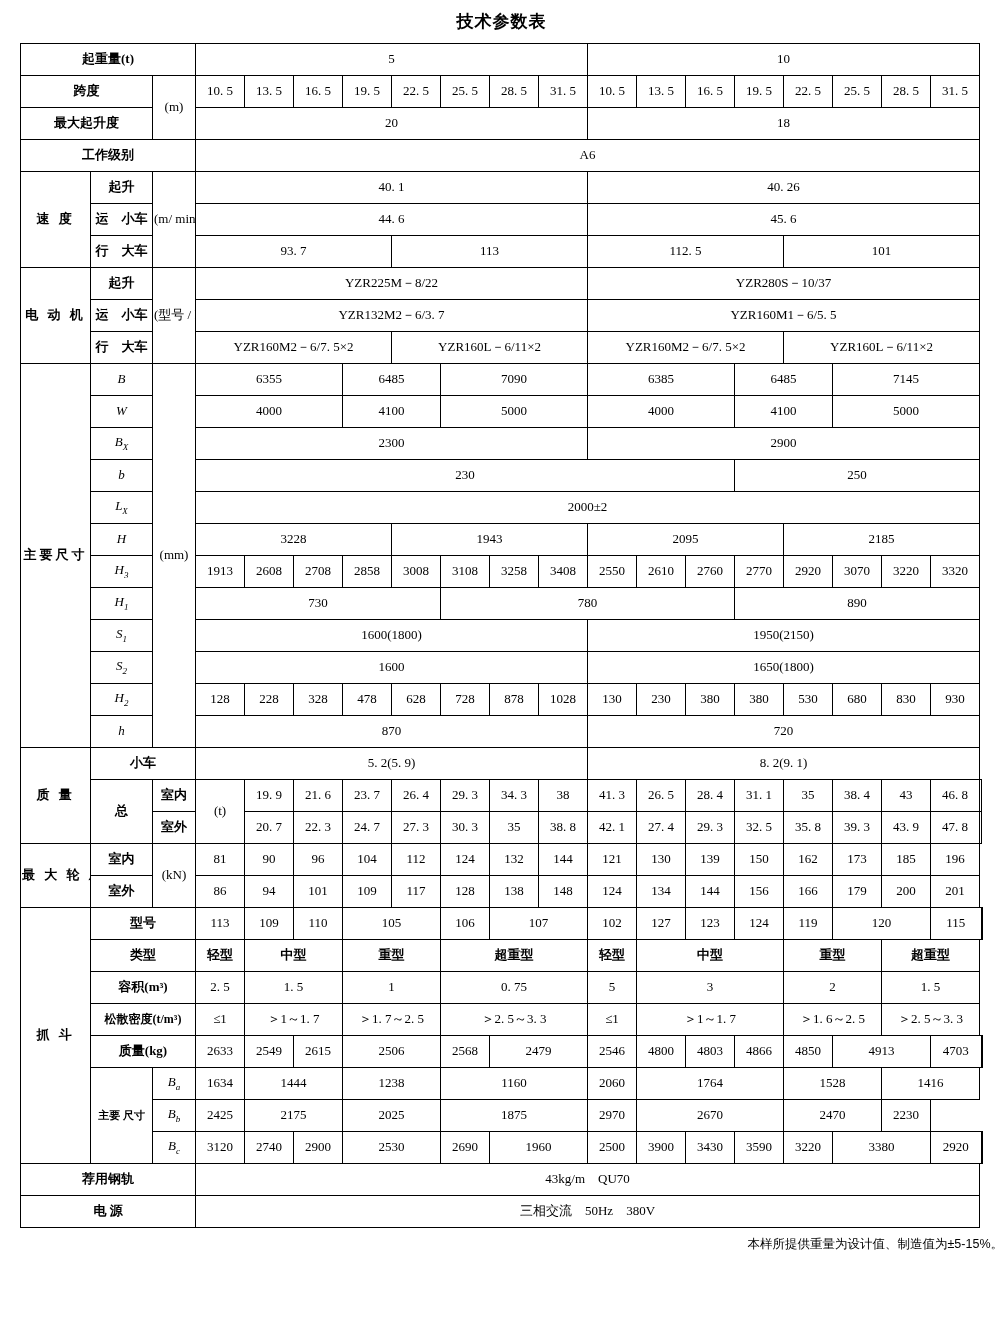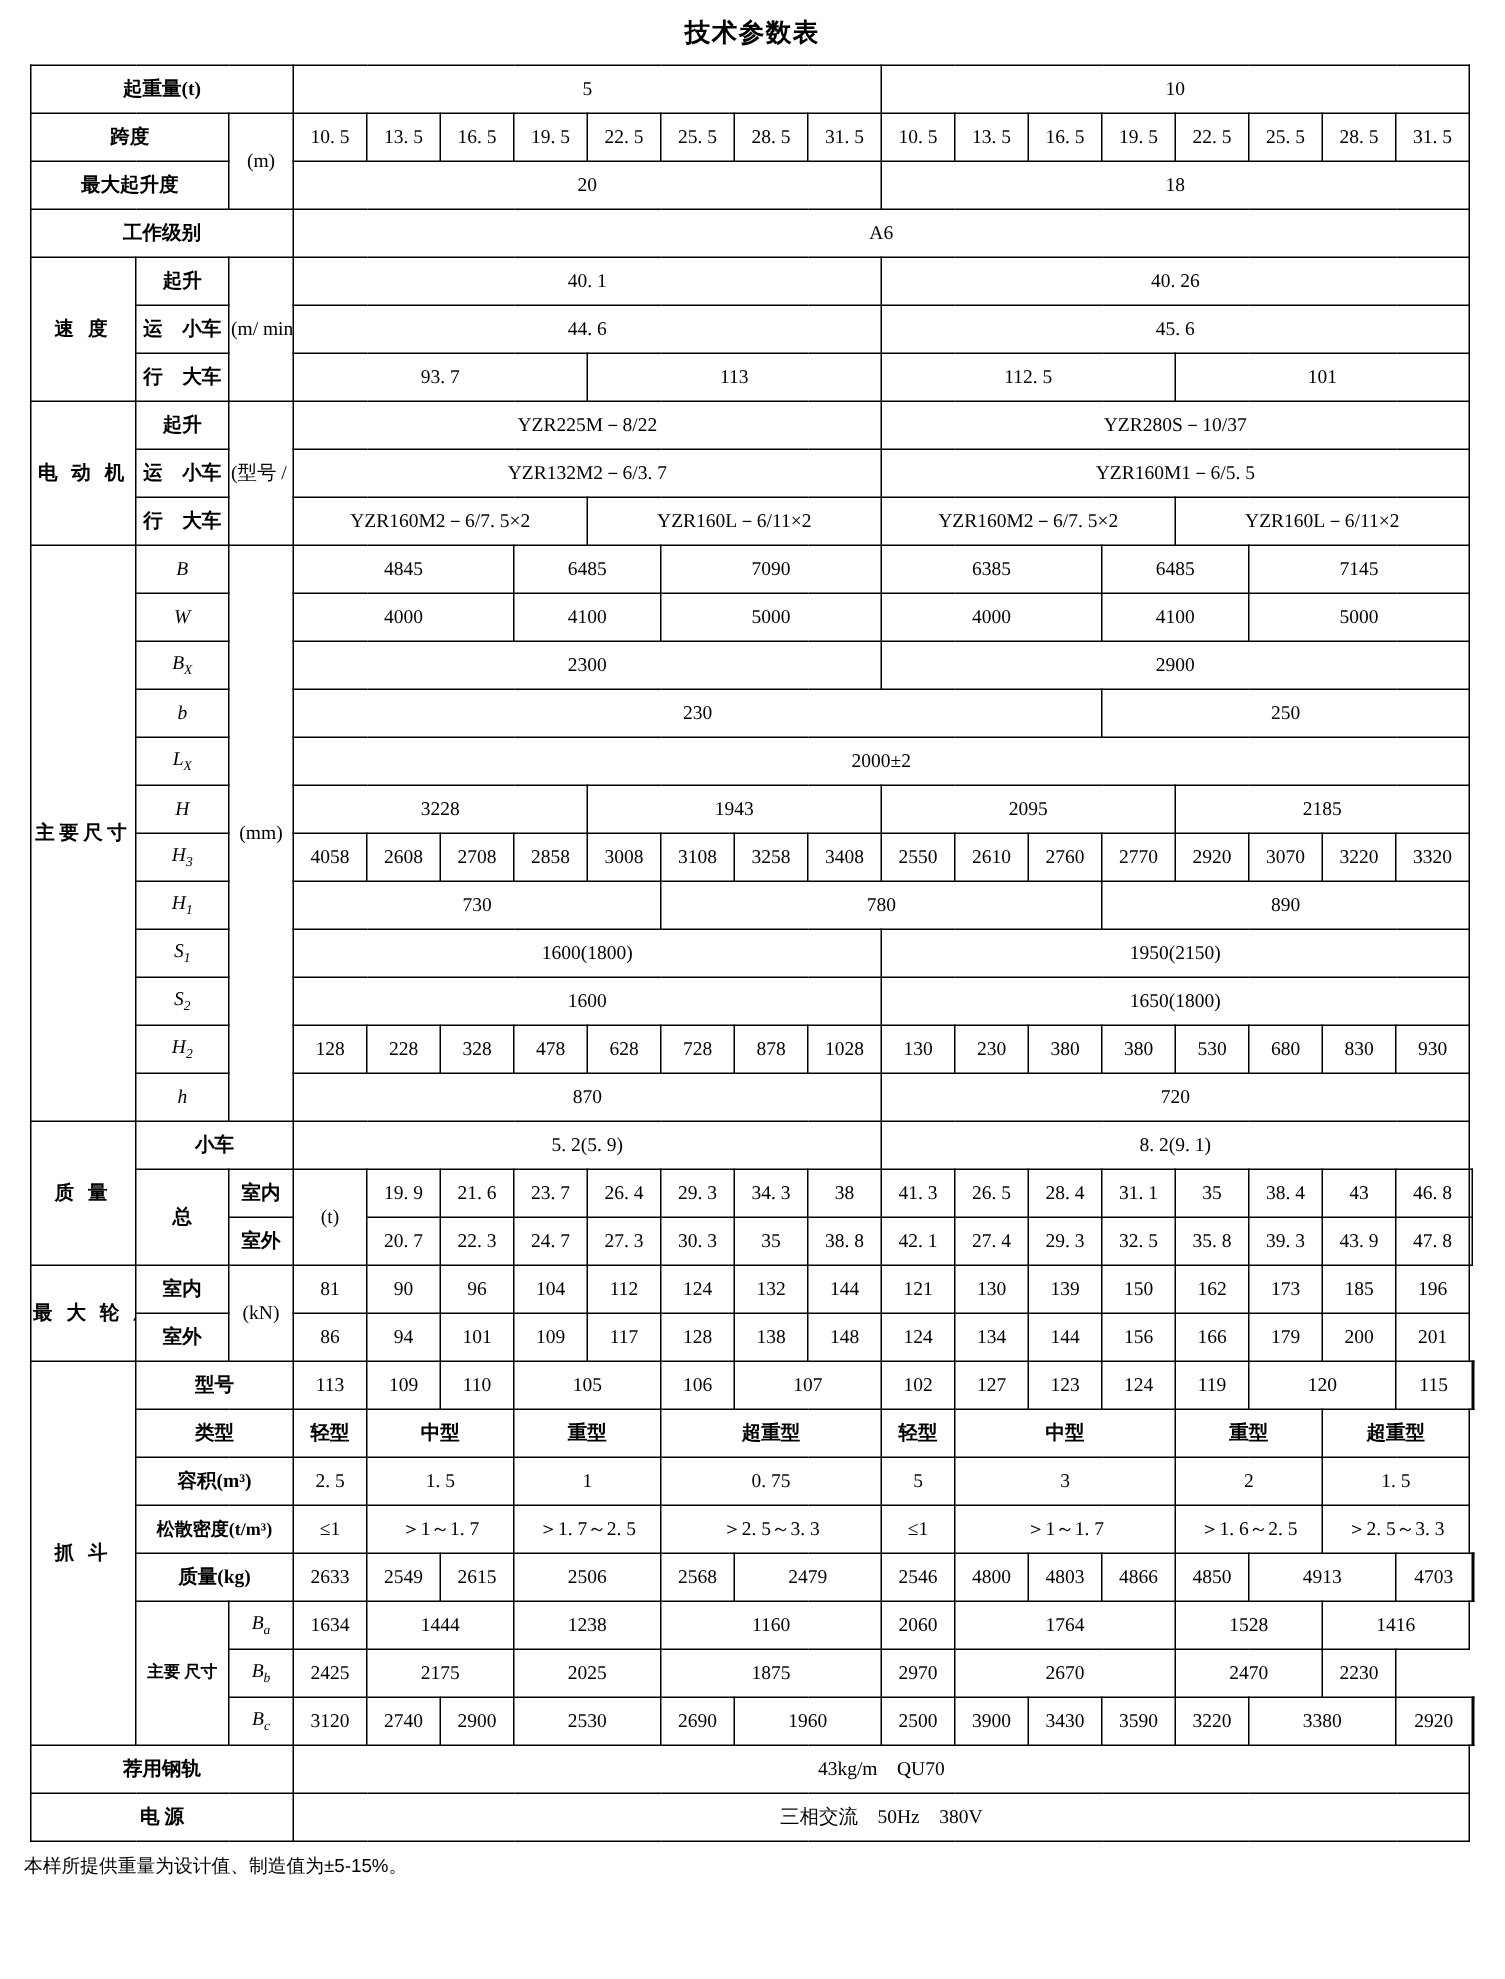--- a/index.html
+++ b/index.html
@@ -47,20 +47,21 @@
     font-size:13px;
     letter-spacing:3px;
     line-height:1.45;
     padding:0;
   }
   .sub{font-size:9px; vertical-align:sub; font-style:italic;}
   .note{
     font-family:"Liberation Sans", sans-serif;
     font-size:12.5px;
     padding:8px 0 4px 16px;
+    text-align:right;
   }
   td.sm{font-size:12px;}
   .two-line{line-height:1.25;}
 </style>
 </head>
 <body>
 
 <div class="page">
 
   <div class="title">技术参数表</div>
@@ -166,21 +167,21 @@
       <td colspan="4">YZR160M2－6/7. 5×2</td>
       <td colspan="4">YZR160L－6/11×2</td>
       <td colspan="4">YZR160M2－6/7. 5×2</td>
       <td colspan="4">YZR160L－6/11×2</td>
     </tr>
 
     <tr>
       <td class="vert" rowspan="12">主要尺寸</td>
       <td class="sym">B</td>
       <td class="cnlight" rowspan="12">(mm)</td>
-      <td colspan="3">4845</td>
+      <td colspan="3">6355</td>
       <td colspan="2">6485</td>
       <td colspan="3">7090</td>
       <td colspan="3">6385</td>
       <td colspan="2">6485</td>
       <td colspan="3">7145</td>
     </tr>
 
     <tr>
       <td class="sym">W</td>
       <td colspan="3">4000</td>
@@ -211,21 +212,21 @@
     <tr>
       <td class="sym">H</td>
       <td colspan="4">3228</td>
       <td colspan="4">1943</td>
       <td colspan="4">2095</td>
       <td colspan="4">2185</td>
     </tr>
 
     <tr>
       <td class="sym">H<span class="sub">3</span></td>
-      <td class="sm">4058</td>
+      <td class="sm">1913</td>
       <td class="sm">2608</td>
       <td class="sm">2708</td>
       <td class="sm">2858</td>
       <td class="sm">3008</td>
       <td class="sm">3108</td>
       <td class="sm">3258</td>
       <td class="sm">3408</td>
       <td class="sm">2550</td>
       <td class="sm">2610</td>
       <td class="sm">2760</td>

